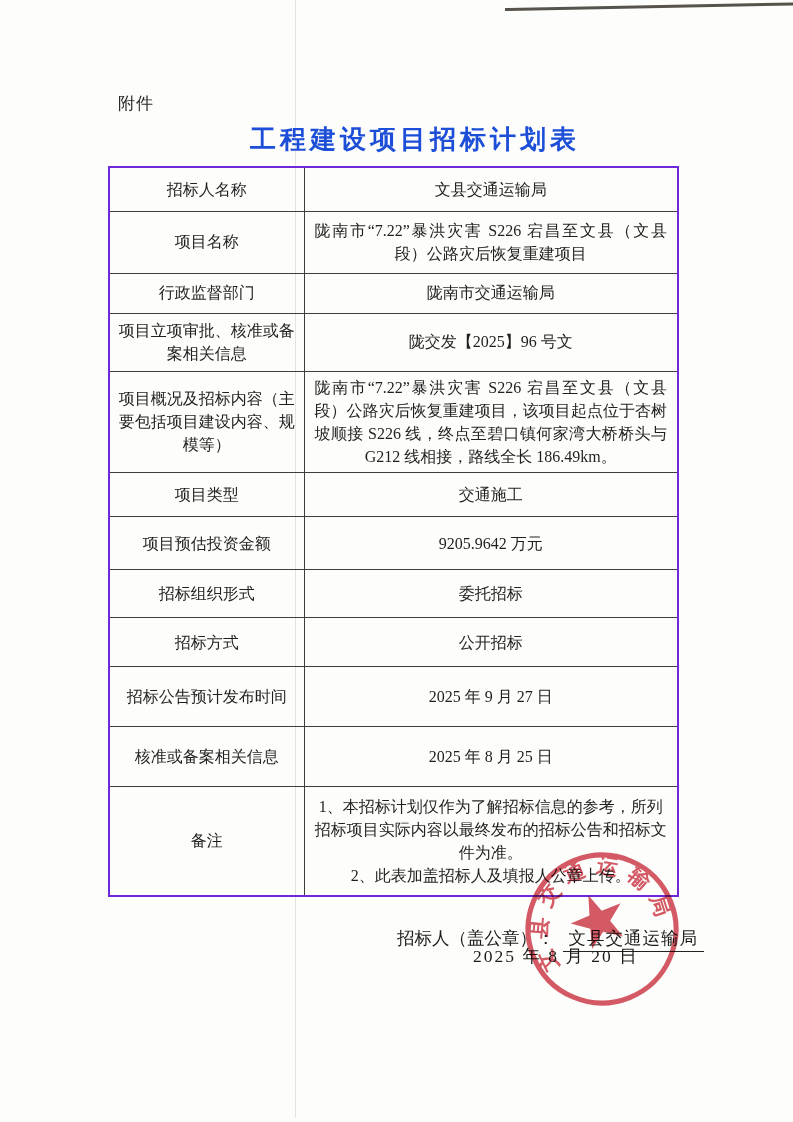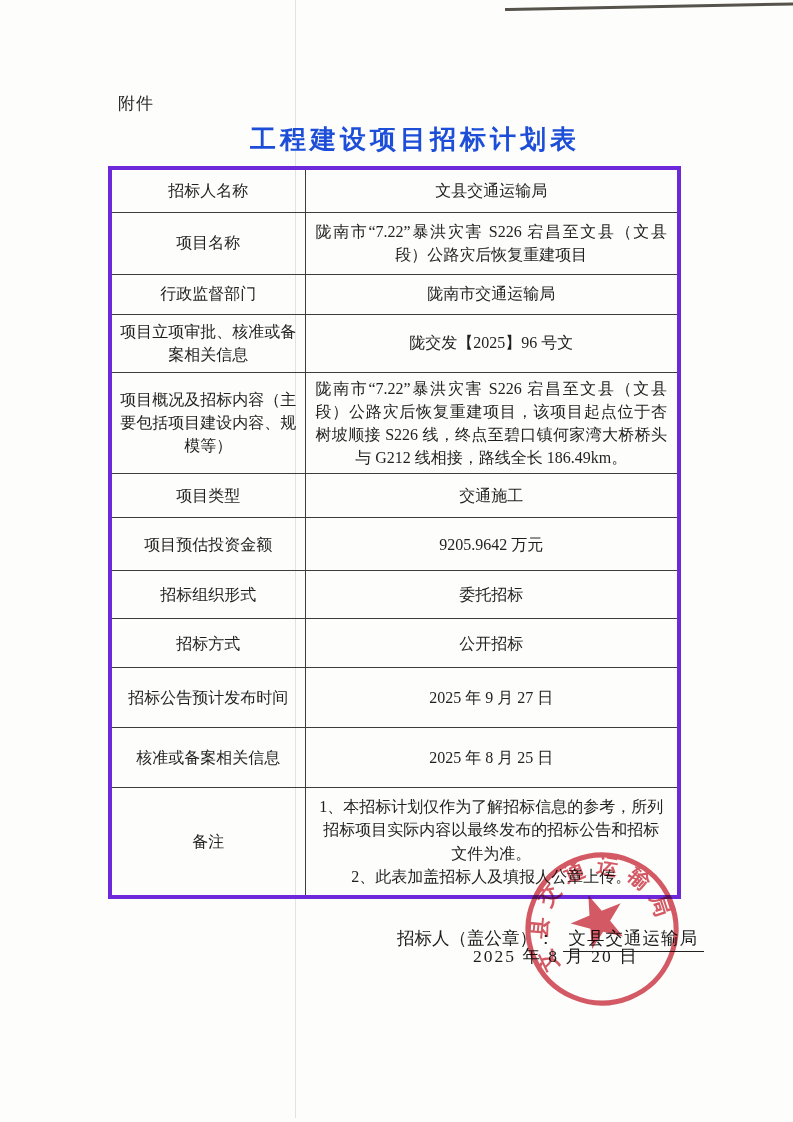--- a/index.html
+++ b/index.html
@@ -38,21 +38,21 @@
     border-collapse:collapse;
     table-layout:fixed;
   }
   table.main td{
     border:1px solid #3d3d3d;
     font-size:16px;
     vertical-align:middle;
     padding:2px 8px;
     line-height:1.45;
   }
-  table.main{border:4px solid #6d28d9;}
+  table.main{border:2px solid #6d28d9;}
   col.c-label{width:195px;}
   col.c-value{width:374px;}
   td.lbl{text-align:center;}
   td.val{text-align:center;}
   td.val.fill{
     text-align:justify;
     text-align-last:center;
     text-justify:inter-ideograph;
     padding:4px 10px;
   }

